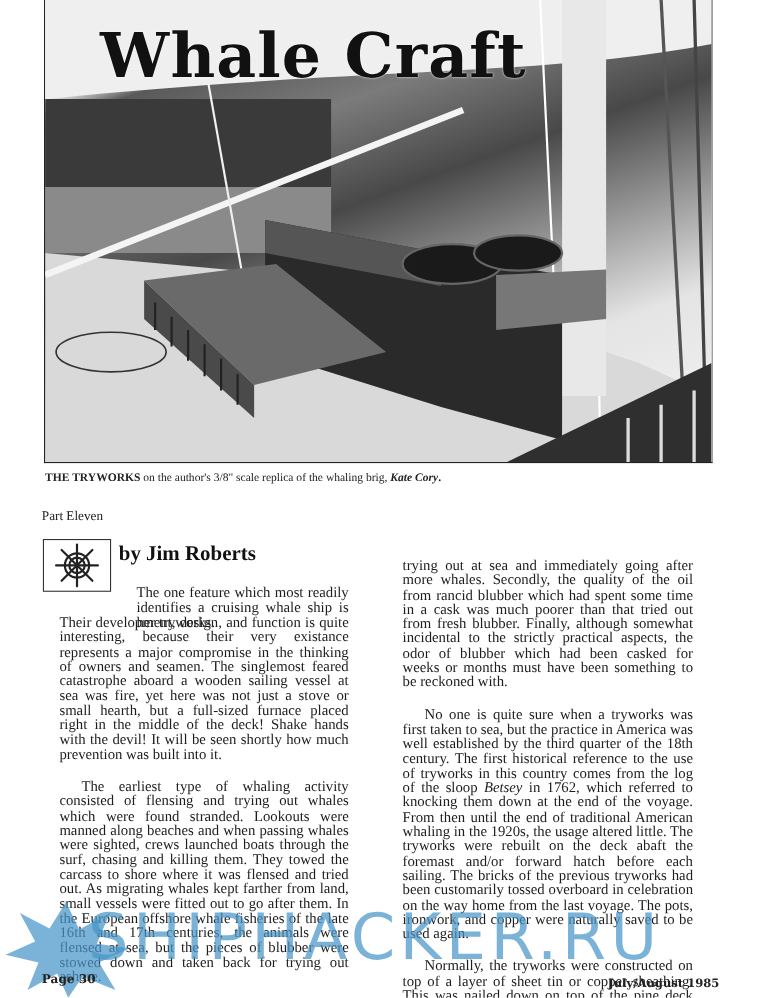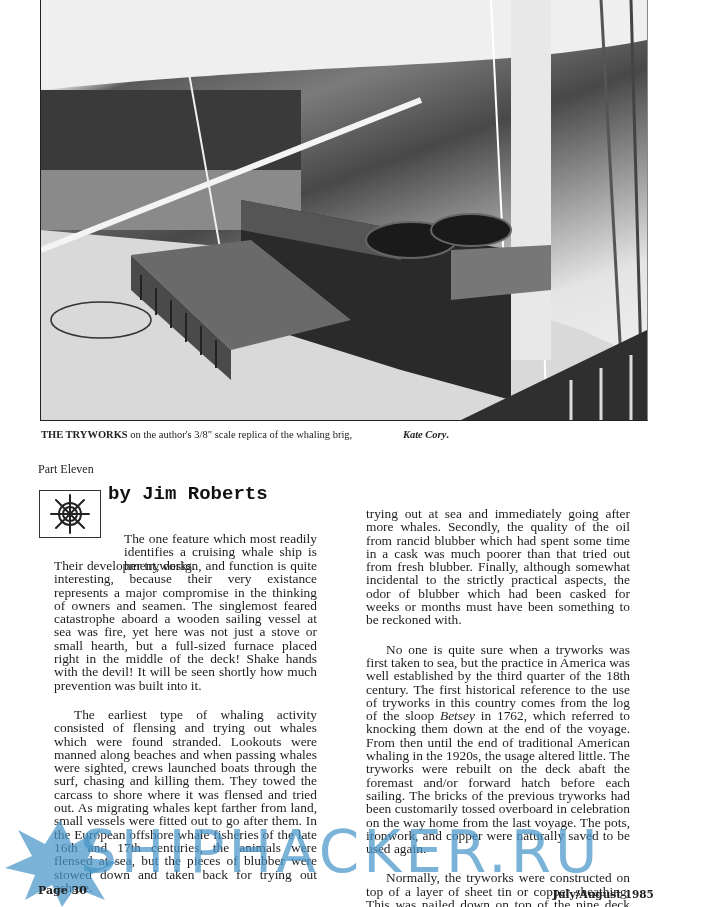--- a/index.html
+++ b/index.html
@@ -4,25 +4,25 @@
 <style>
   html,body{margin:0;padding:0;background:#fff;}
   body{width:701px;height:907px;position:relative;overflow:hidden;font-family:"DejaVu Serif",serif;color:#1a1a1a;}
   .photo{position:absolute;left:40px;top:0;width:606px;height:420px;border-left:1.5px solid #222;border-bottom:1.5px solid #222;border-right:1px solid #888;overflow:hidden;
     background:
       linear-gradient(160deg, rgba(255,255,255,0.95) 0%, rgba(240,240,240,0.9) 14%, rgba(60,60,60,0.85) 18%, rgba(90,90,90,0.8) 30%, rgba(40,40,40,0.85) 45%, rgba(120,120,120,0.7) 62%, rgba(225,225,225,0.9) 75%, rgba(245,245,245,1) 100%);
   }
   .photo svg{position:absolute;left:0;top:0;width:606px;height:420px;}
   .title{position:absolute;left:50px;top:18px;font-family:"DejaVu Serif",serif;font-weight:bold;font-size:56px;letter-spacing:1px;color:#111;text-shadow:0 0 2px #fff;}
   .caption{position:absolute;left:41px;top:429px;font-family:"Liberation Serif",serif;font-size:10.5px;font-weight:bold;color:#222;}
-  .caption i{font-style:italic;margin-left:48px;}
+  .caption i{font-style:italic;}
   .part{position:absolute;left:38px;top:462px;font-family:"Liberation Serif",serif;font-size:12px;color:#222;}
   .wheel-box{position:absolute;left:39px;top:490px;width:60px;height:46px;border:1px solid #333;}
   .wheel-box svg{width:60px;height:46px;}
-  .byline{position:absolute;left:108px;top:483px;font-family:Liberation Mono, monospace;font-weight:bold;font-size:19px;color:#111;}
+  .byline{position:absolute;left:108px;top:493px;font-family:Liberation Serif, serif;font-weight:bold;font-size:19px;color:#111;}
   .col{position:absolute;font-family:"Liberation Serif",serif;font-size:13.4px;line-height:13.3px;color:#1d1d1d;text-align:justify;}
   .col p{margin:16px;}
   .col p.ind{text-indent:20px;}
   .col1a{left:108px;top:516px;width:225px;}
   .col1{left:38px;top:543px;width:295px;}
   .col2{left:350px;top:491px;width:296px;}
   .col2 i{font-style:italic;}
   .footer-left{position:absolute;left:38px;top:884px;font-family:"DejaVu Serif",serif;font-weight:bold;font-size:11px;color:#222;}
   .footer-right{position:absolute;left:553px;top:888px;font-family:"DejaVu Serif",serif;font-weight:bold;font-size:10.5px;color:#222;}
   .wm{position:absolute;left:0;top:800px;width:701px;height:107px;pointer-events:none;}
@@ -72,20 +72,21 @@
 
     <path d="M420 420 L606 330 L606 420 Z" fill="#2f2f2f"></path>
     <g stroke="#ddd" stroke-width="3">
       <line x1="530" y1="380" x2="530" y2="420"></line>
         <line x1="560" y1="368" x2="560" y2="420"></line>
         <line x1="590" y1="355" x2="590" y2="420"></line>
     </g>
 
     <ellipse cx="60" cy="320" rx="50" ry="18" fill="none" stroke="#333" stroke-width="1.5"></ellipse>
   </svg>
+  <div class="title">Whale Craft</div>
 </div>
 
 <div class="caption"><span>THE TRYWORKS</span><span style="font-weight:normal"> on the author's 3/8" scale replica of the whaling brig, </span><i>Kate Cory</i><span>.</span></div>
 
 <div class="part">Part Eleven</div>
 
 <div class="wheel-box">
   <svg viewBox="0 0 60 46">
     <g stroke="#222" stroke-width="2" fill="none" stroke-linecap="round">
       <circle cx="30" cy="23" r="11"></circle>

